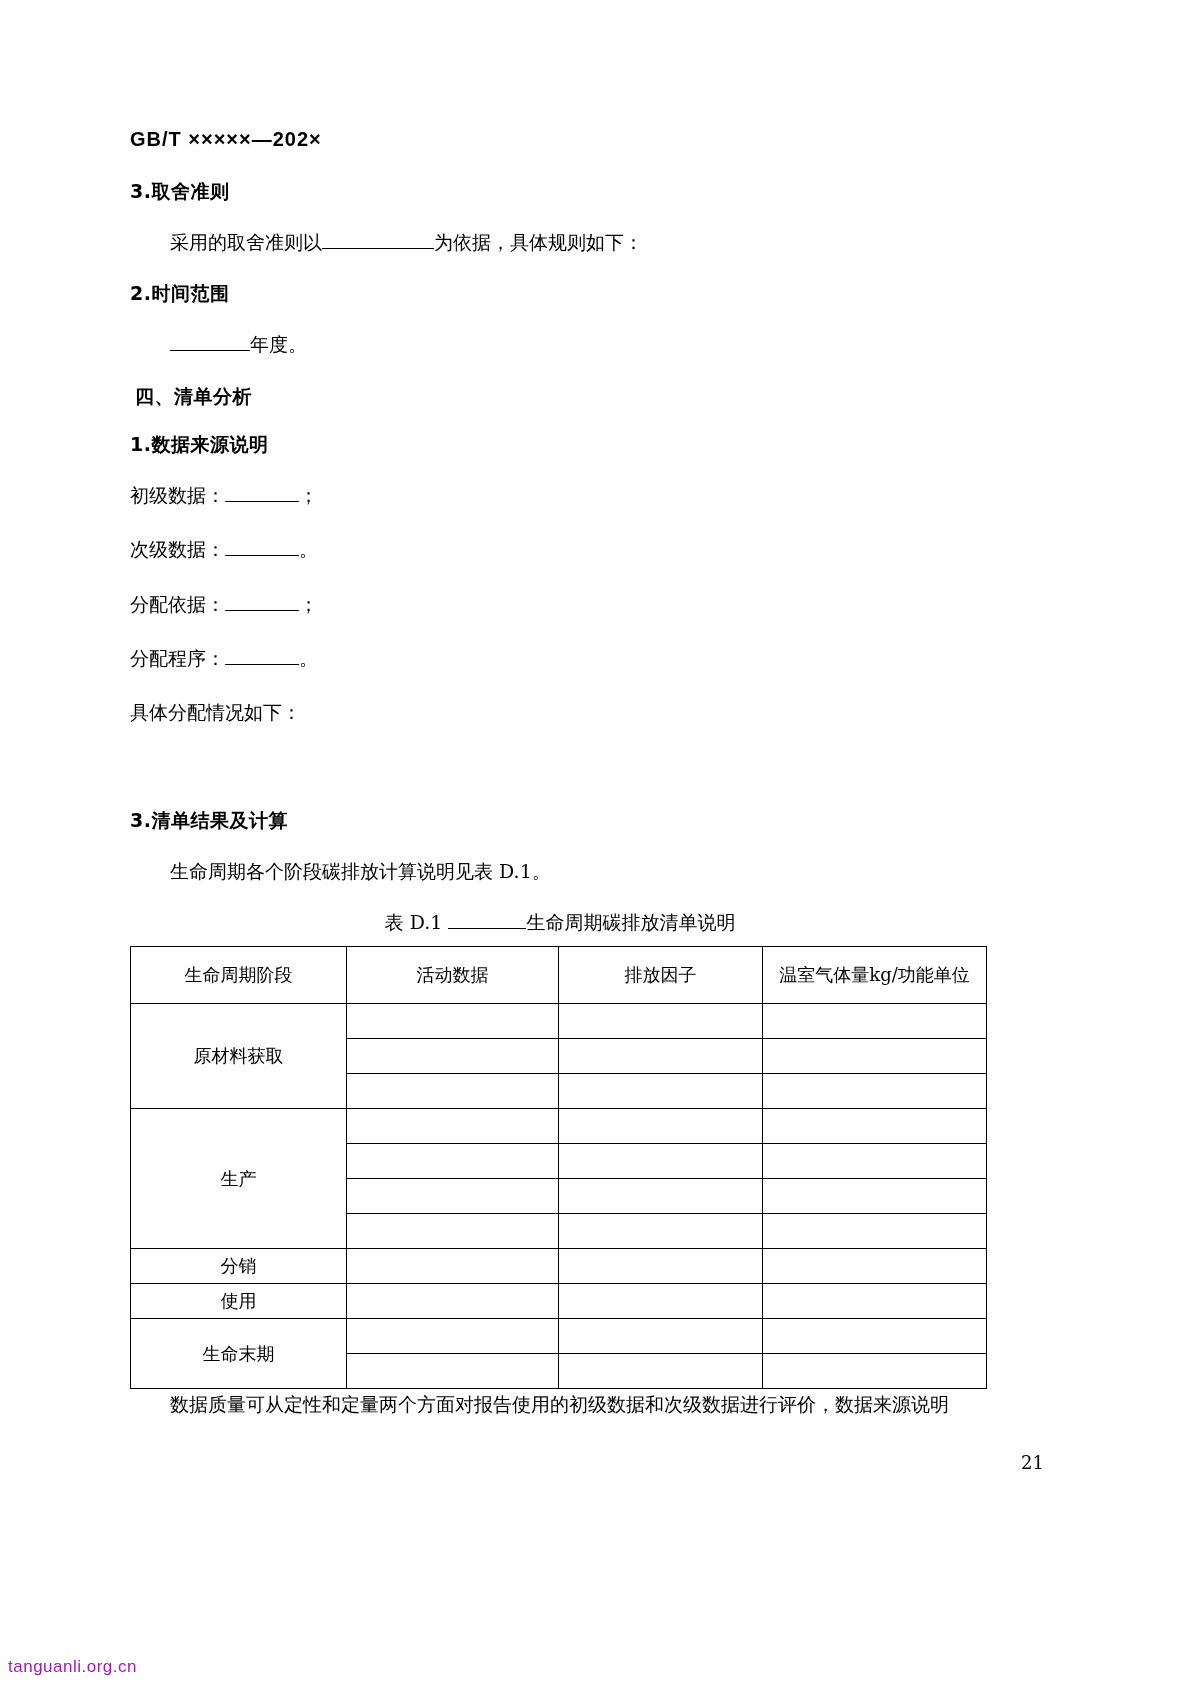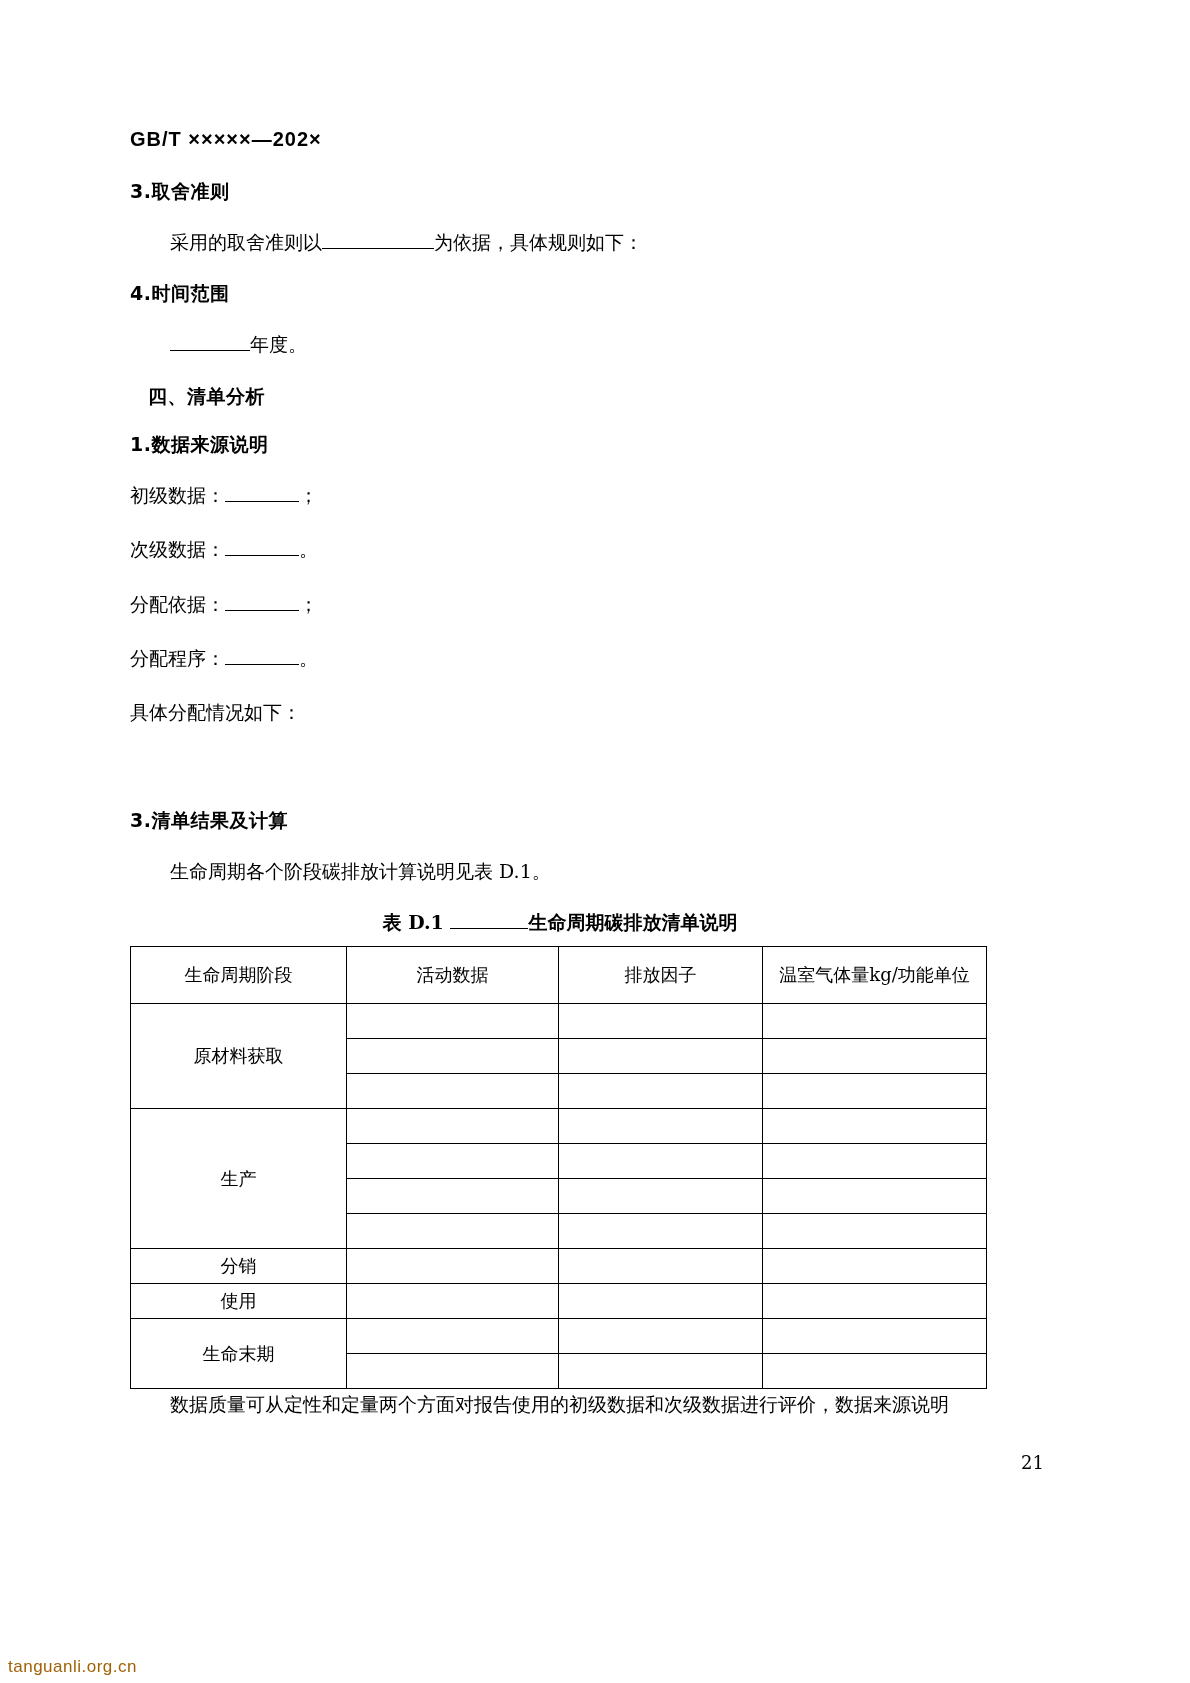--- a/index.html
+++ b/index.html
@@ -33,21 +33,21 @@
     font-weight: 600;
   }
   .heading {
     font-family: "DejaVu Sans", sans-serif;
     font-size: 19px;
     font-weight: 700;
     margin: 0 0 22px 0;
     letter-spacing: 0.5px;
   }
   .heading.sect {
-    margin-left: 18px;
+    margin-left: 5px;
   }
   .para {
     font-family: "DejaVu Serif", serif;
     font-size: 19px;
     margin: 0 0 24px 0;
     line-height: 1.6;
   }
   .para.indent {
     text-indent: 40px;
   }
@@ -58,21 +58,21 @@
   }
   .b-long { width: 112px; }
   .b-mid { width: 80px; }
   .b-short { width: 74px; }
   .gap-big { height: 56px; }
   .table-caption {
     font-family: "DejaVu Serif", serif;
     font-size: 19px;
     text-align: center;
     margin: 0 0 10px 0;
-    font-weight: 700;
+    font-weight: 400;
   }
   .table-caption .cap-blank {
     display: inline-block;
     width: 78px;
     border-bottom: 1px solid #000;
   }
   table.inv {
     border-collapse: collapse;
     width: 856px;
     table-layout: fixed;
@@ -103,41 +103,41 @@
     top: 1452px;
     font-family: "DejaVu Serif", serif;
     font-size: 18px;
   }
   .watermark {
     position: absolute;
     left: 8px;
     bottom: 6px;
     font-family: "Liberation Sans", sans-serif;
     font-size: 17px;
-    color: #a16207;
+    color: #a21caf;
     letter-spacing: 0.5px;
   }
   .nowrap { white-space: nowrap; }
 </style>
 </head>
 <body>
 
 <div class="page">
 
   <div class="content">
 
     <div class="std-code">GB/T ×××××—202×</div>
 
     <div class="heading">3.取舍准则</div>
 
     <div class="para indent">
       <span>采用的取舍准则以</span><span class="blank b-long"></span><span>为依据，具体规则如下：</span>
     </div>
 
-    <div class="heading">4.时间范围</div>
+    <div class="heading">2.时间范围</div>
 
     <div class="para indent">
       <span class="blank b-mid"></span><span>年度。</span>
     </div>
 
     <div class="heading sect">四、清单分析</div>
 
     <div class="heading">1.数据来源说明</div>
 
     <div class="para">

